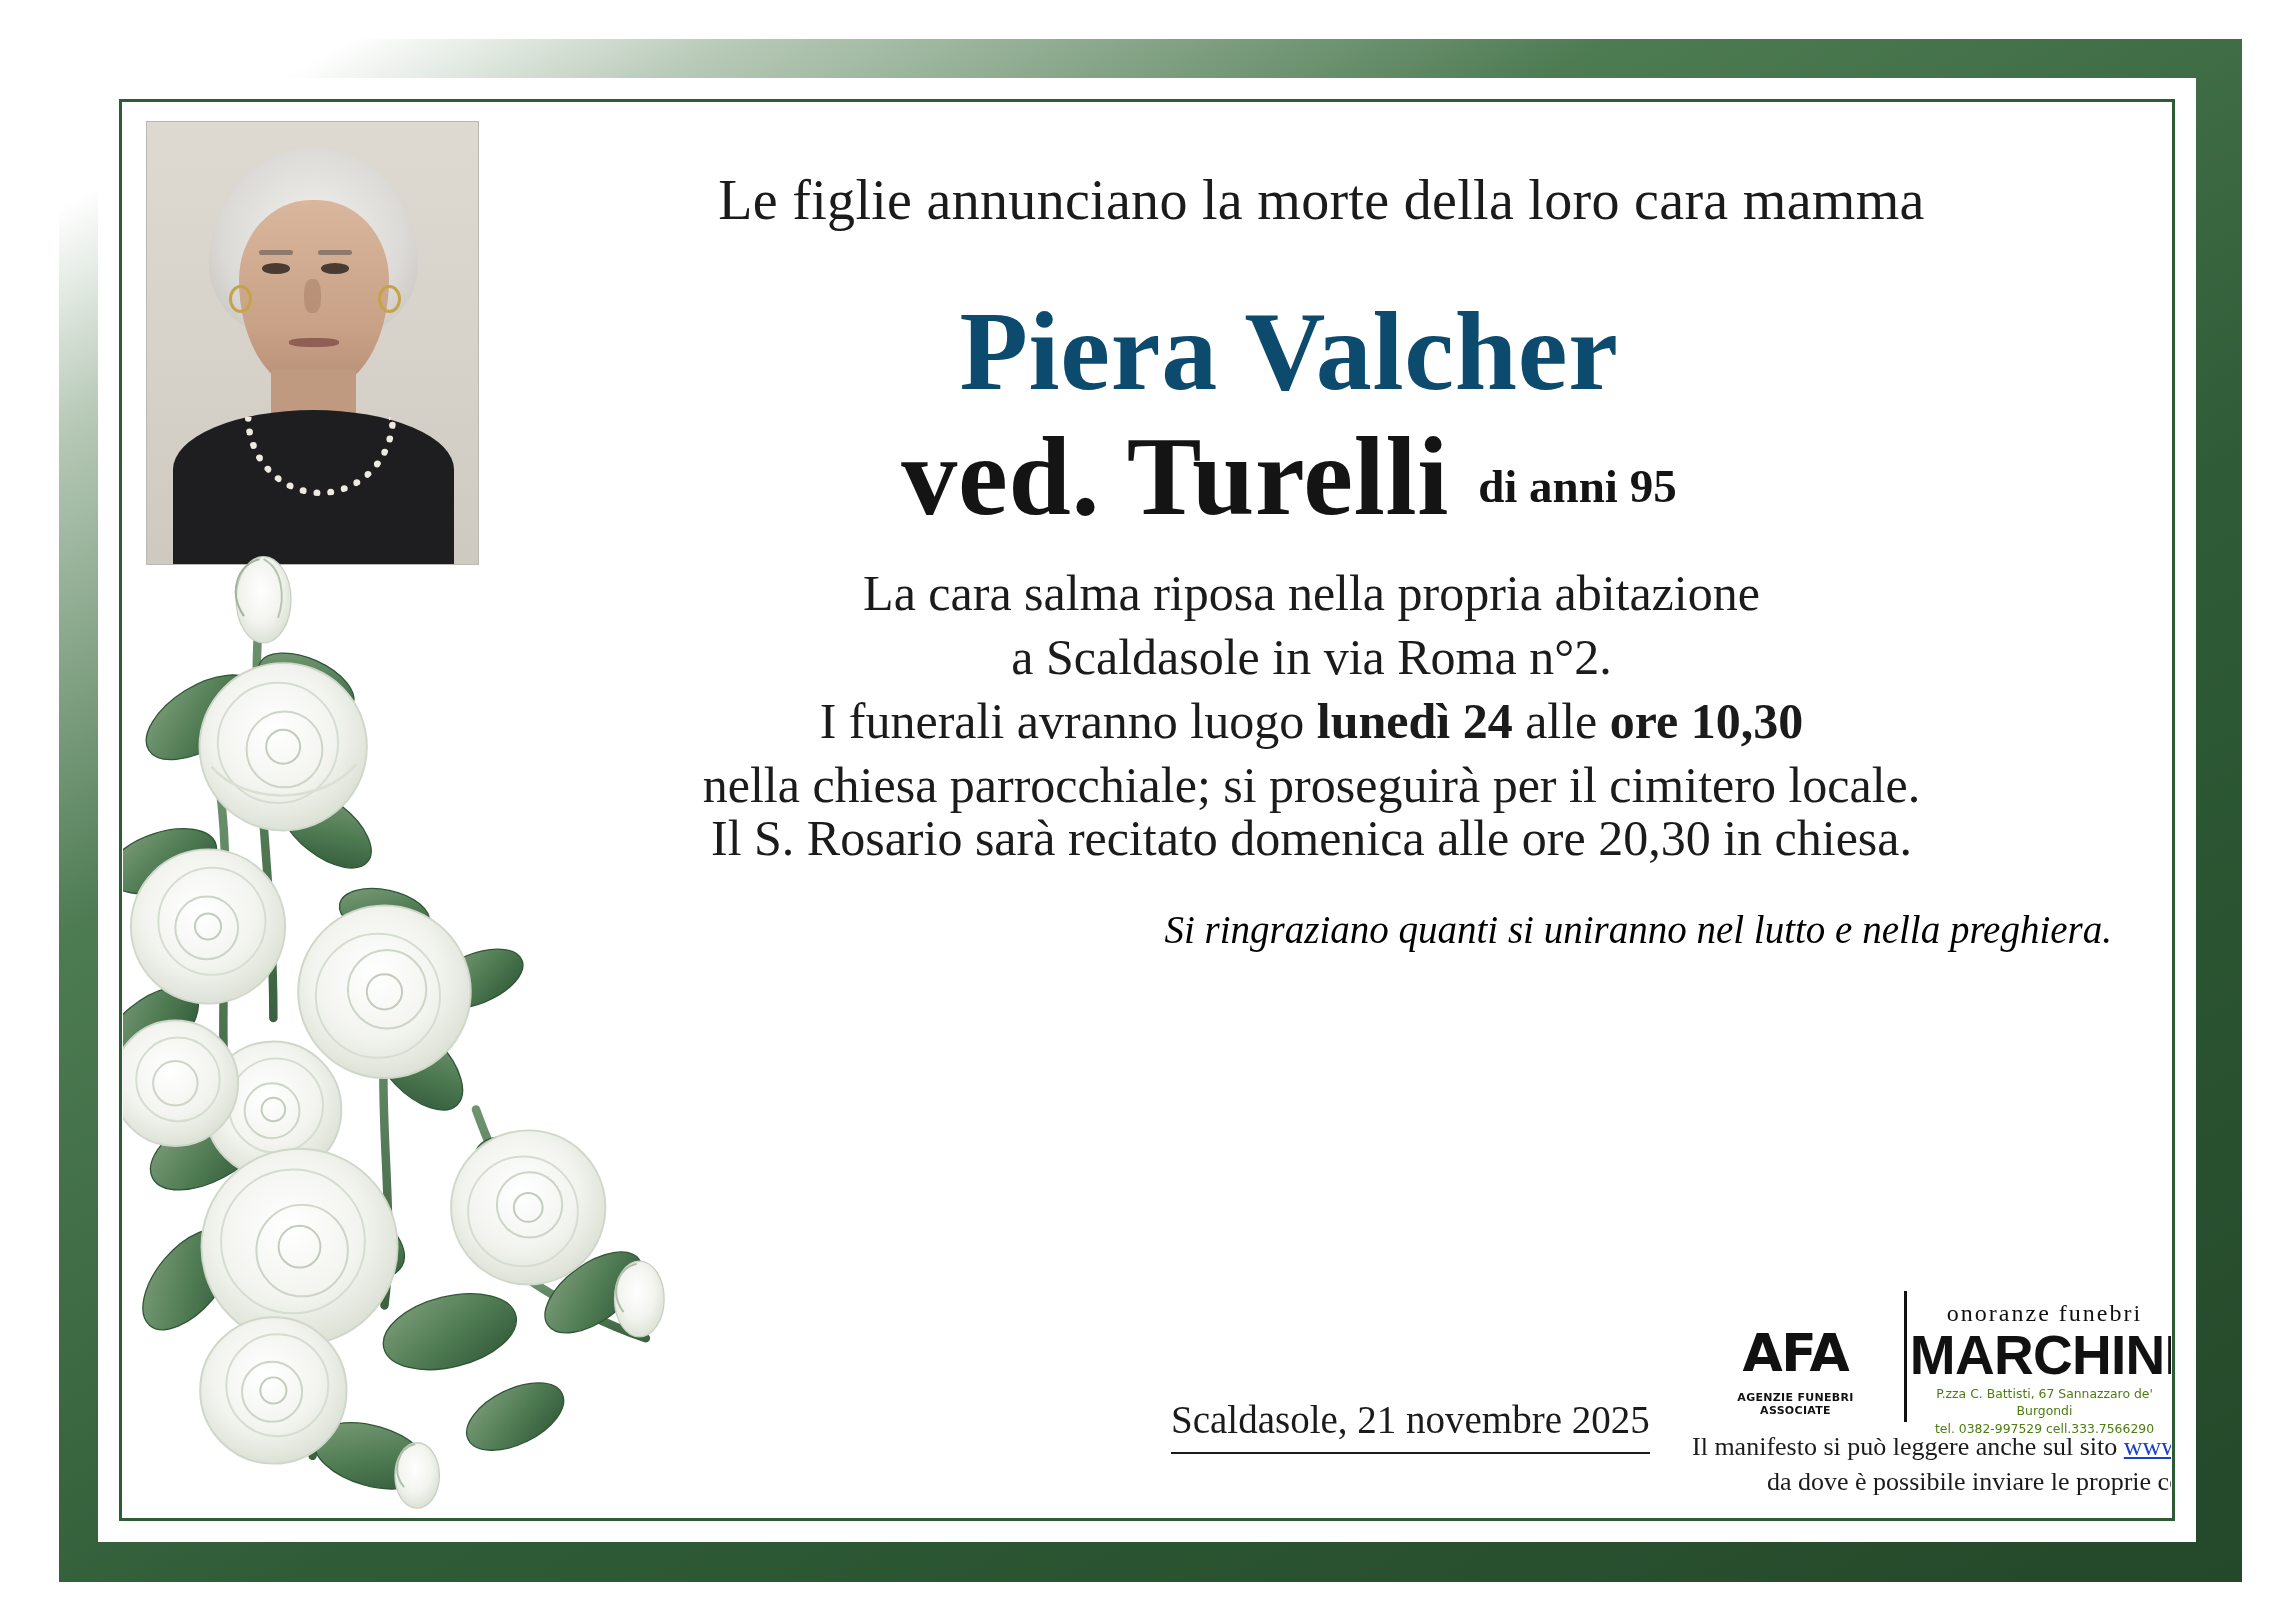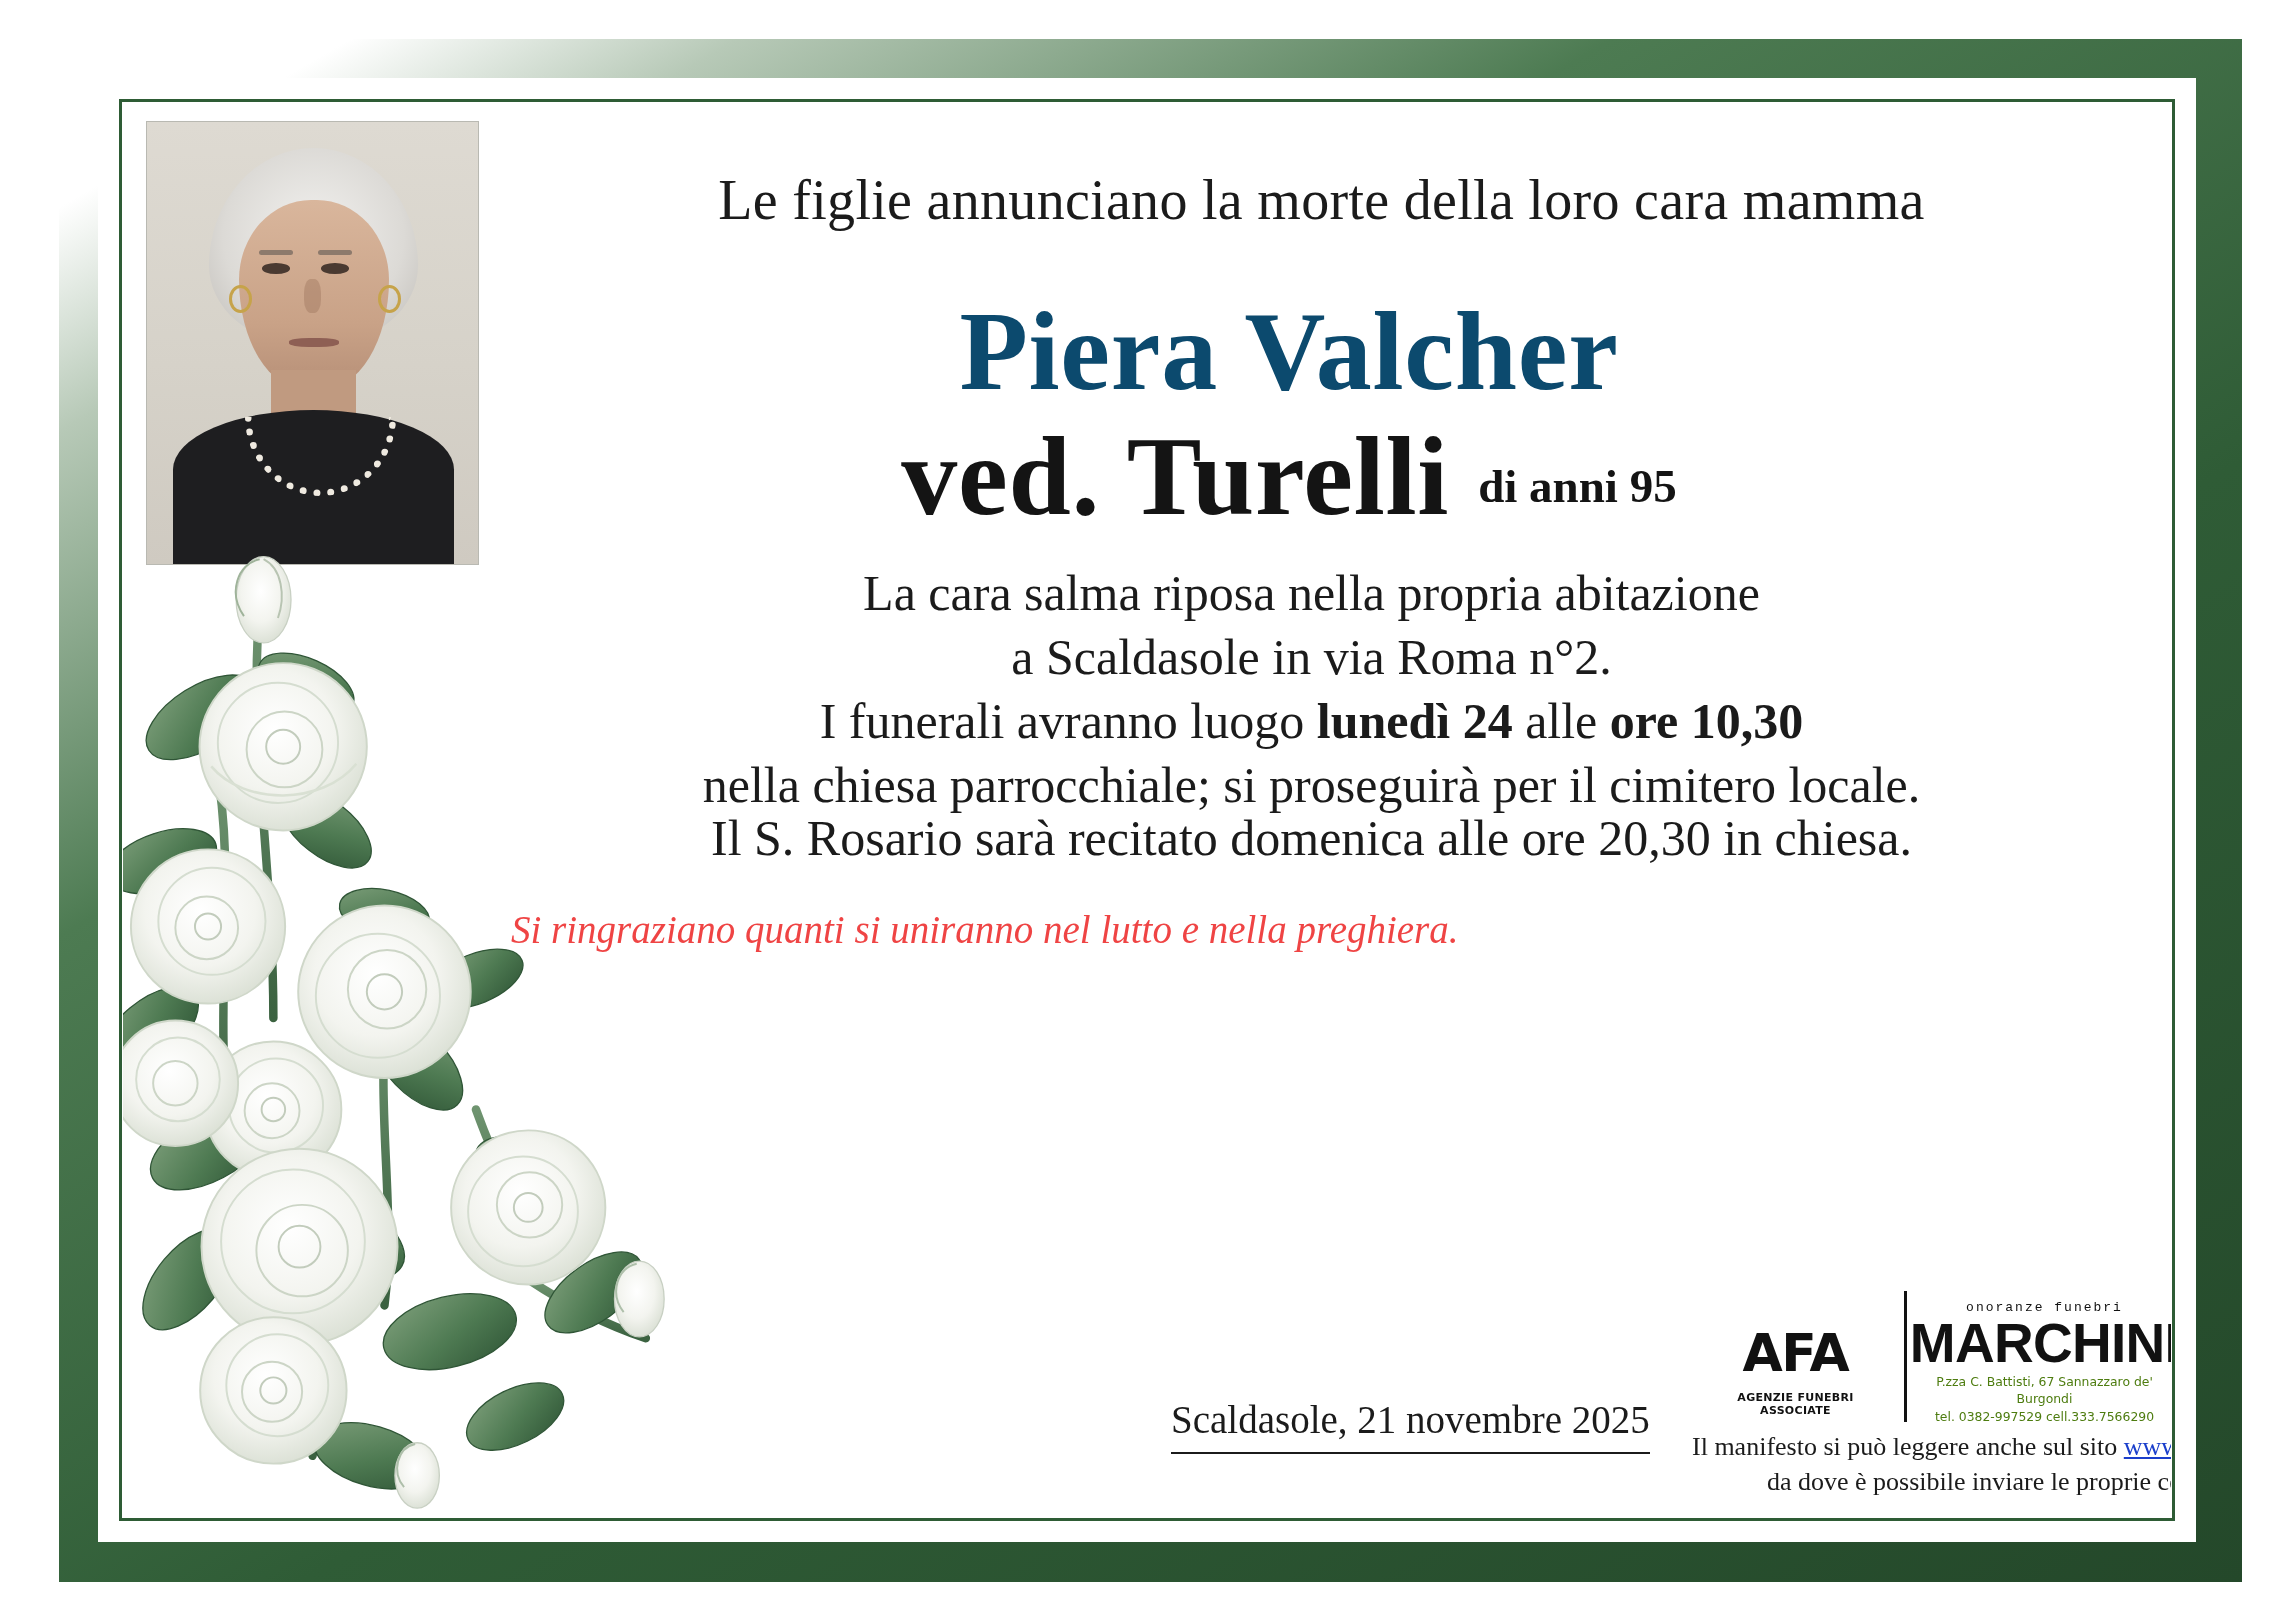--- a/index.html
+++ b/index.html
@@ -230,24 +230,24 @@
     left: 0; top: 706px;
     width: 1601px;
     text-align: center;
     font-size: 50px;
     color: #1b1b1b;
   }
   .thanks {
     position: absolute;
     left: 0; top: 804px;
     width: 1601px;
-    text-align: left;
+    text-align: right;
     font-size: 39px;
     font-style: italic;
-    color: #ef4444;
+    color: #000000;
   }
 
   
   .place-date {
     position: absolute;
     left: 660px;
     top: 1294px;
     font-size: 39px;
     color: #1b1b1b;
     border-bottom: 2px solid #1b1b1b;
@@ -287,22 +287,22 @@
   .marchini-logo {
     position: absolute;
     left: 190px; top: 5.2px;
     width: 281px; height: 131px;
     border-left: 3.3px solid #111;
     border-right: 3.3px solid #111;
     box-sizing: border-box;
     text-align: center;
   }
   .m-top {
-    font-family: Liberation Mono, monospace;
-    font-size: 13px;
+    font-family: Liberation Serif, serif;
+    font-size: 24px;
     letter-spacing: 2px;
     color: #111;
     margin-top: 9.2px;
   }
   .m-main {
     font-family: "Liberation Sans", sans-serif;
     font-size: 55px;
     font-weight: bold;
     letter-spacing: -0.7px;
     color: #111;

